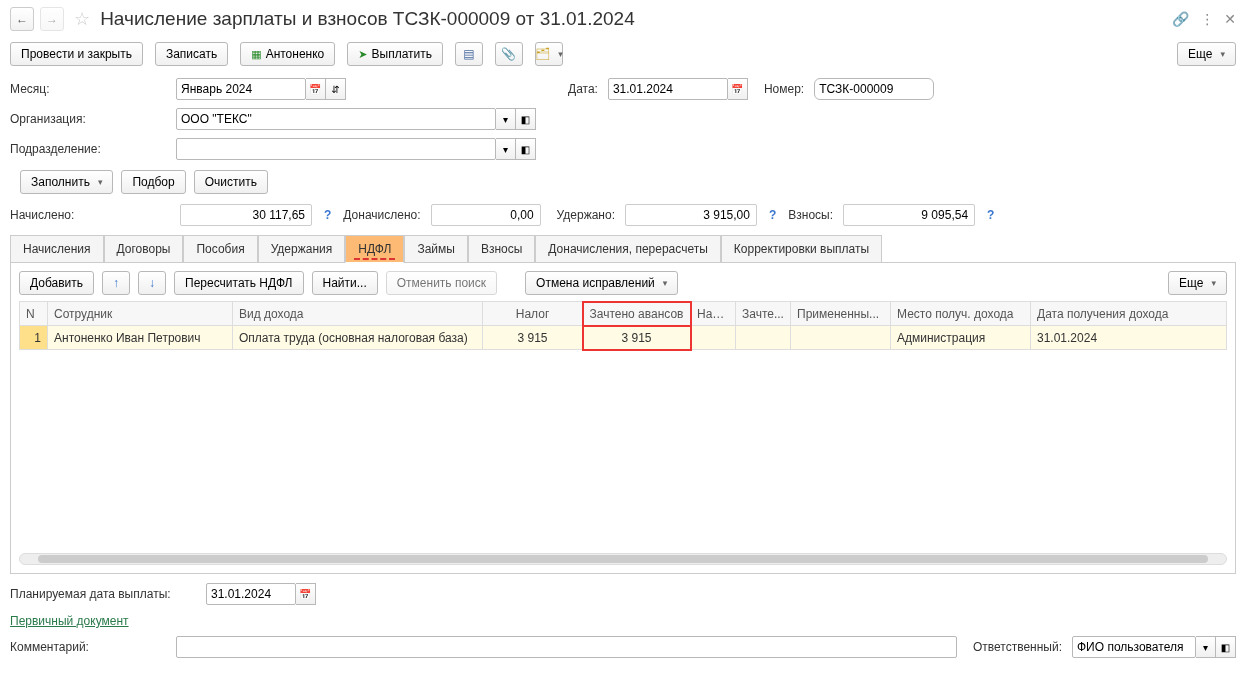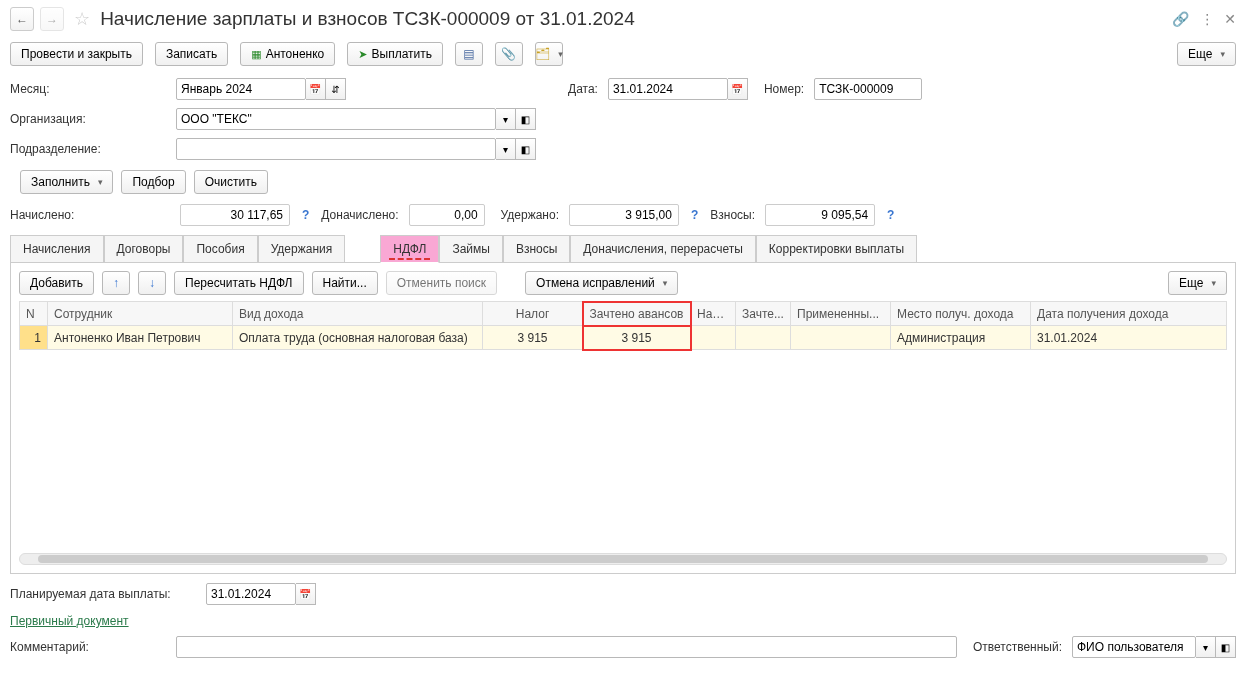--- a/index.html
+++ b/index.html
@@ -83,43 +83,42 @@
   padding:6px 20px;
 }
 
 .sum-row {
   display:flex; align-items:center; gap:6px;
   padding:4px 10px 8px;
 }
 .sum-label { color:#333; margin-right:4px; }
 .sum-input {
   border:1px solid #ccc; border-radius:2px;
-  height:22px; width:110px; text-align:right;
+  height:22px; width:132px; text-align:right;
   padding:2px 6px; font-size:12px; background:#fff;
 }
 
 .tabs {
   display:flex; border-bottom:1px solid #ccc;
   margin:0 10px;
 }
 .tab {
   padding:6px 12px; cursor:pointer;
   border:1px solid transparent;
   border-bottom:none;
   background:#f5f5f5;
   margin-right:0;
   position:relative;
   bottom:-1px;
   border:1px solid #ccc;
   border-bottom:1px solid #ccc;
 }
 .tab.active {
-  background:#f9a8d4;
+  background:#fdba74;
   border-bottom:1px solid #fff;
-  margin-left:35px;
 }
 .tab.ndfl::after{
   content:""; position:absolute; left:8px; right:8px; bottom:2px;
   border-bottom:2px dashed #d33;
 }
 
 .grid-wrap {
   border:1px solid #ccc;
   margin:0 10px;
   border-top:none;
@@ -222,21 +221,21 @@
     <button class="pick-btn">📅</button>
     <button class="pick-btn">⇵</button>
   </div>
   <div style="width:210px"></div>
   <span class="form-label short">Дата:</span>
   <div class="input-wrap">
     <input class="input" style="width: 120px;" value="31.01.2024">
     <button class="pick-btn">📅</button>
   </div>
   <span class="form-label short" style="margin-left:10px">Номер:</span>
-  <input class="input" style="width: 108px;" value="ТСЗК-000009">
+  <input class="input" style="width: 120px; border-radius: 6px;" value="ТСЗК-000009">
 </div>
 
 <div class="form-row">
   <span class="form-label">Организация:</span>
   <div class="input-wrap">
     <input class="input" style="width: 320px;" value="ООО &quot;ТЕКС&quot;">
     <button class="pick-btn">▾</button>
     <button class="pick-btn">◧</button>
   </div>
 </div>
@@ -254,21 +253,21 @@
   <button class="btn more-dd">Заполнить</button>
   <button class="btn">Подбор</button>
   <button class="btn">Очистить</button>
 </div>
 
 <div class="sum-row">
   <span class="sum-label" style="width:160px;display:inline-block">Начислено:</span>
   <input class="sum-input" readonly="" value="30 117,65" style="">
   <span class="hint-q">?</span>
   <span class="sum-label">Доначислено:</span>
-  <input class="sum-input" style="width: 76px; padding-left: 40px;" readonly="" value="0,00">
+  <input class="sum-input" style="width: 110px; padding-left: 40px;" readonly="" value="0,00">
   <span class="sum-label" style="margin-left:10px">Удержано:</span>
   <input class="sum-input" readonly="" value="3 915,00" style="">
   <span class="hint-q">?</span>
   <span class="sum-label">Взносы:</span>
   <input class="sum-input" readonly="" value="9 095,54" style="">
   <span class="hint-q">?</span>
 </div>
 
 <div class="tabs">
   <div class="tab">Начисления</div>

